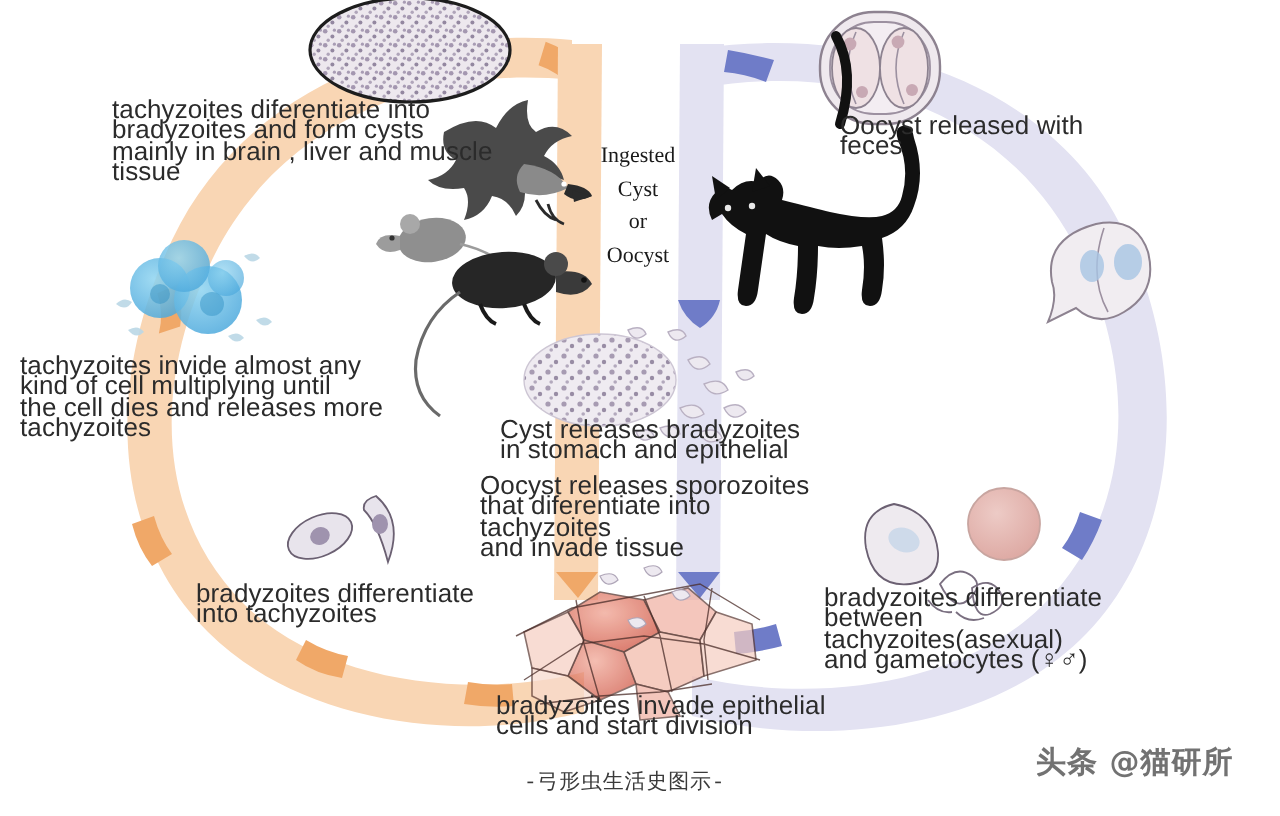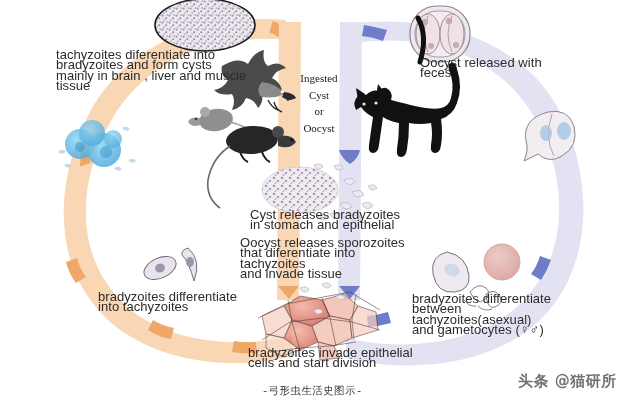--- a/index.html
+++ b/index.html
@@ -275,20 +275,24 @@
       <circle cx="376" cy="103" r="1.6" fill="#e8e8e8"></circle>
       <path d="M 420 62 q 8 -26 -2 -44" fill="none" stroke="#111111" stroke-width="5" stroke-linecap="round"></path>
     </g>
 
   </svg>
 
   <div class="cap" style="left:56px;top:50px;width:226px;">tachyzoites diferentiate into
 bradyzoites and form cysts
 mainly in brain , liver and muscle tissue</div>
 
+  <div class="cap" style="left:10px;top:178px;width:190px;">tachyzoites invide almost any
+kind of cell multiplying until
+the cell dies and releases more
+tachyzoites</div>
 
   <div class="cap" style="left:98px;top:292px;width:150px;">bradyzoites differentiate
 into tachyzoites</div>
 
   <div class="cap" style="left:250px;top:210px;width:160px;">Cyst releases bradyzoites
 in stomach and epithelial</div>
 
   <div class="cap" style="left:240px;top:238px;width:180px;">Oocyst releases sporozoites
 that diferentiate into tachyzoites
 and invade tissue</div>

